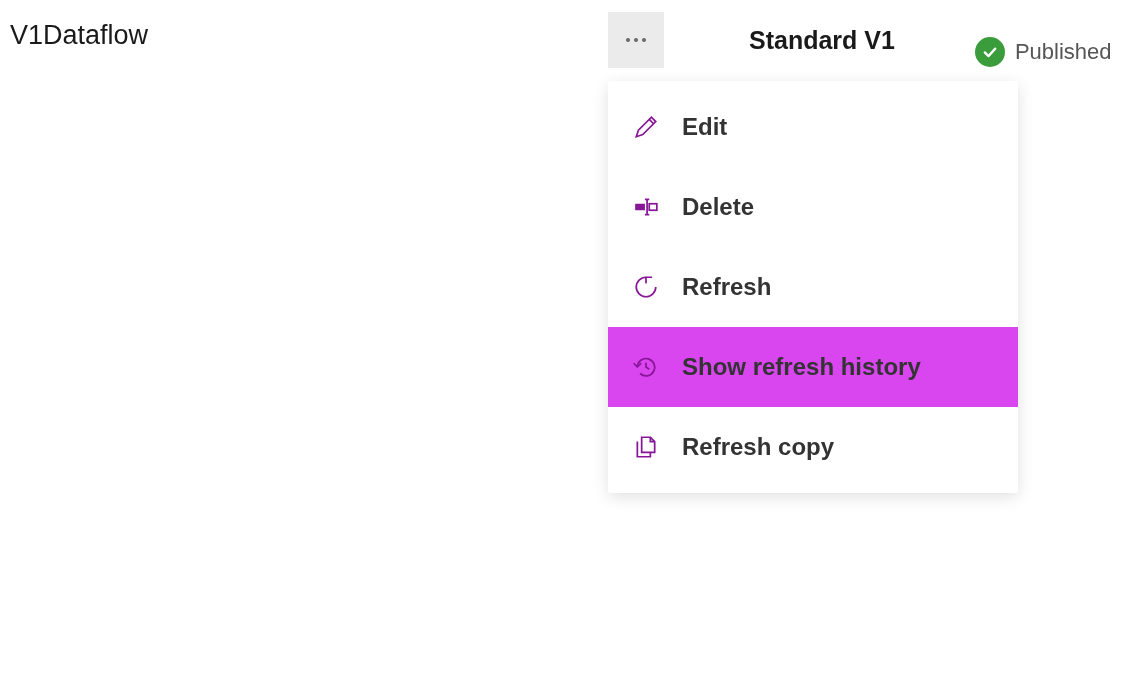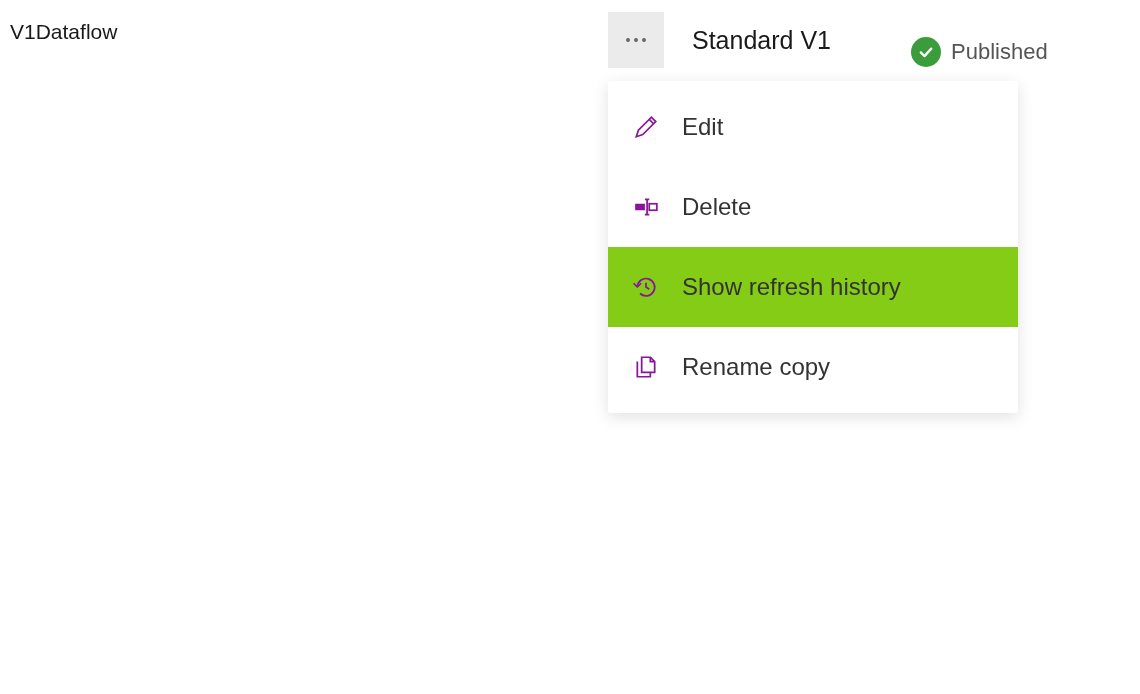--- a/index.html
+++ b/index.html
@@ -14,21 +14,21 @@
       height: 694px;
       position: relative;
     }
     .header-row {
       display: flex;
       align-items: center;
       padding: 20px 10px;
       position: relative;
     }
     .dataflow-name {
-      font-size: 21px;
+      font-size: 27px;
       color: #1a1a1a;
       font-weight: 400;
     }
     .right-section {
       position: absolute;
       left: 608px;
       top: 12px;
       display: flex;
       align-items: center;
     }
@@ -48,22 +48,22 @@
     }
     .more-dots span {
       width: 4px;
       height: 4px;
       border-radius: 50%;
       background: #666;
     }
     .version-label {
       font-size: 25px;
       color: #1a1a1a;
-      margin-left: 28px;
-      font-weight: 400;
+      margin-left: 85px;
+      font-weight: 700;
     }
     .status-section {
       display: flex;
       align-items: center;
       margin-left: 80px;
       gap: 10px;
       margin-top: 24px;
     }
     .status-check {
       width: 30px;
@@ -93,41 +93,41 @@
       padding: 6px 0;
     }
     .menu-item {
       display: flex;
       align-items: center;
       padding: 26px 24px;
       cursor: pointer;
       gap: 22px;
     }
     .menu-item.highlighted {
-      background: #84cc16;
+      background: #d946ef;
     }
     .menu-icon {
       width: 28px;
       height: 28px;
       display: flex;
       align-items: center;
       justify-content: center;
       flex-shrink: 0;
     }
     .menu-icon svg {
       width: 26px;
       height: 26px;
       stroke: #881798;
       fill: none;
       stroke-width: 1.6;
     }
     .menu-label {
       font-size: 24px;
       color: #333;
-      font-weight: 400;
+      font-weight: 700;
     }
   </style>
 </head>
 <body>
 
 <div class="header-row">
   <div class="dataflow-name">V1Dataflow</div>
 </div>
 
 <div class="right-section">
@@ -165,20 +165,29 @@
     <span class="menu-icon">
       <svg viewBox="0 0 24 24">
         <rect x="2" y="9" width="9" height="6" fill="#881798" stroke="none"></rect>
         <rect x="15" y="9" width="7" height="6"></rect>
         <path d="M13 5 L13 19 M11 5 L15 5 M11 19 L15 19"></path>
       </svg>
     </span>
     <span class="menu-label">Delete</span>
   </div>
 
+  <div class="menu-item">
+    <span class="menu-icon">
+      <svg viewBox="0 0 24 24">
+        <path d="M12 3 A9 9 0 1 0 21 12"></path>
+        <path d="M12 3 L12 8 M12 3 L17 3" stroke-linecap="round"></path>
+      </svg>
+    </span>
+    <span class="menu-label">Refresh</span>
+  </div>
 
 
   <div class="menu-item highlighted">
     <span class="menu-icon">
       <svg viewBox="0 0 24 24">
         <path d="M4 12 A8 8 0 1 1 6.5 18"></path>
         <path d="M4 12 L1 9 M4 12 L7 9" stroke-linecap="round"></path>
         <path d="M12 8 L12 12 L15 14"></path>
       </svg>
     </span>
@@ -187,16 +196,16 @@
 
 
   <div class="menu-item">
     <span class="menu-icon">
       <svg viewBox="0 0 24 24">
         <path d="M8 3 L16 3 L20 7 L20 17 L8 17 Z"></path>
         <path d="M16 3 L16 7 L20 7"></path>
         <path d="M4 7 L4 21 L16 21 L16 17"></path>
       </svg>
     </span>
-    <span class="menu-label">Rename copy</span>
+    <span class="menu-label">Refresh copy</span>
   </div>
 
 </div>
 
 </body></html>

